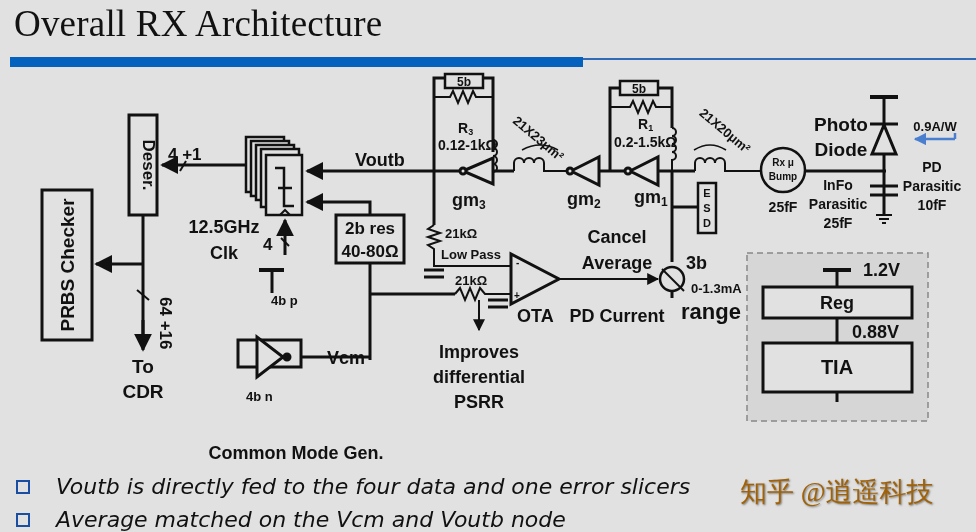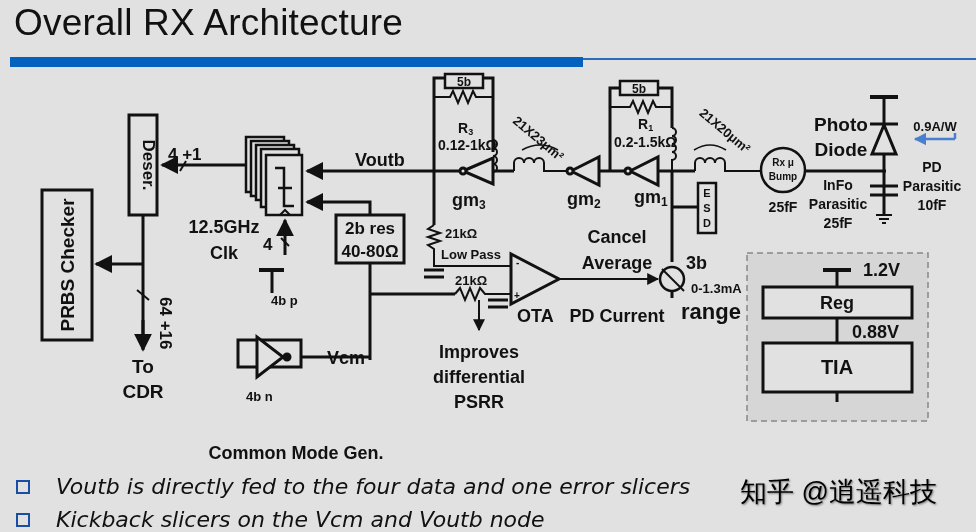--- a/index.html
+++ b/index.html
@@ -1,25 +1,25 @@
 <!DOCTYPE html>
 <html><head>
 <meta charset="utf-8">
 <style>
   html,body{margin:0;padding:0;}
   body{width:976px;height:532px;background:#e1e1e1;position:relative;overflow:hidden;font-family:"Liberation Sans",sans-serif;}
-  .title{position:absolute;left:14px;top:2px;font-family:Liberation Sans, sans-serif;font-size:37px;color:#111;letter-spacing:0.2px;}
+  .title{position:absolute;left:14px;top:2px;font-family:Liberation Serif, serif;font-size:37px;color:#111;letter-spacing:0.2px;}
   .bar-thick{position:absolute;left:10px;top:57px;width:573px;height:10px;background:#0461be;}
   .bar-thin{position:absolute;left:583px;top:58px;width:393px;height:2px;background:#2f6bb6;}
   svg.diag{position:absolute;left:0;top:0;}
   svg text{font-family:"Liberation Sans",sans-serif;font-weight:bold;fill:#111;}
   .bullets{position:absolute;left:14px;top:470px;font-family:"DejaVu Sans",sans-serif;font-size:22px;color:#111;}
   .bullet{display:flex;align-items:center;height:33px;font-style:italic;}
   .bullet .sq{width:14px;height:14px;border:2px solid #1a4ea3;margin-right:26px;margin-left:2px;box-sizing:border-box;}
-  .watermark{position:absolute;left:740px;top:474px;font-family:Liberation Sans, sans-serif;font-size:27px;color:#000000;text-shadow:1px 1px 2px #777;}
+  .watermark{position:absolute;left:740px;top:474px;font-family:Liberation Serif, serif;font-size:27px;color:#a16207;text-shadow:1px 1px 2px #777;}
 </style>
 </head>
 <body>
 
 <div class="title">Overall RX Architecture</div>
 <div class="bar-thick"></div>
 <div class="bar-thin"></div>
 
 <svg class="diag" width="976" height="470" viewBox="0 0 976 470">
   <defs>
@@ -194,17 +194,17 @@
   <text x="837" y="374" font-size="20" text-anchor="middle">TIA</text>
 </svg>
 
 <div class="bullets">
   <div class="bullet">
     <span class="sq"></span>
     <span>Voutb is directly fed to the four data and one error slicers</span>
   </div>
   <div class="bullet">
     <span class="sq"></span>
-    <span>Kickback slicers on the Vcm and Voutb node</span>
+    <span>Average matched on the Vcm and Voutb node</span>
   </div>
 </div>
 
 <div class="watermark">知乎 @逍遥科技</div>
 
 </body></html>

